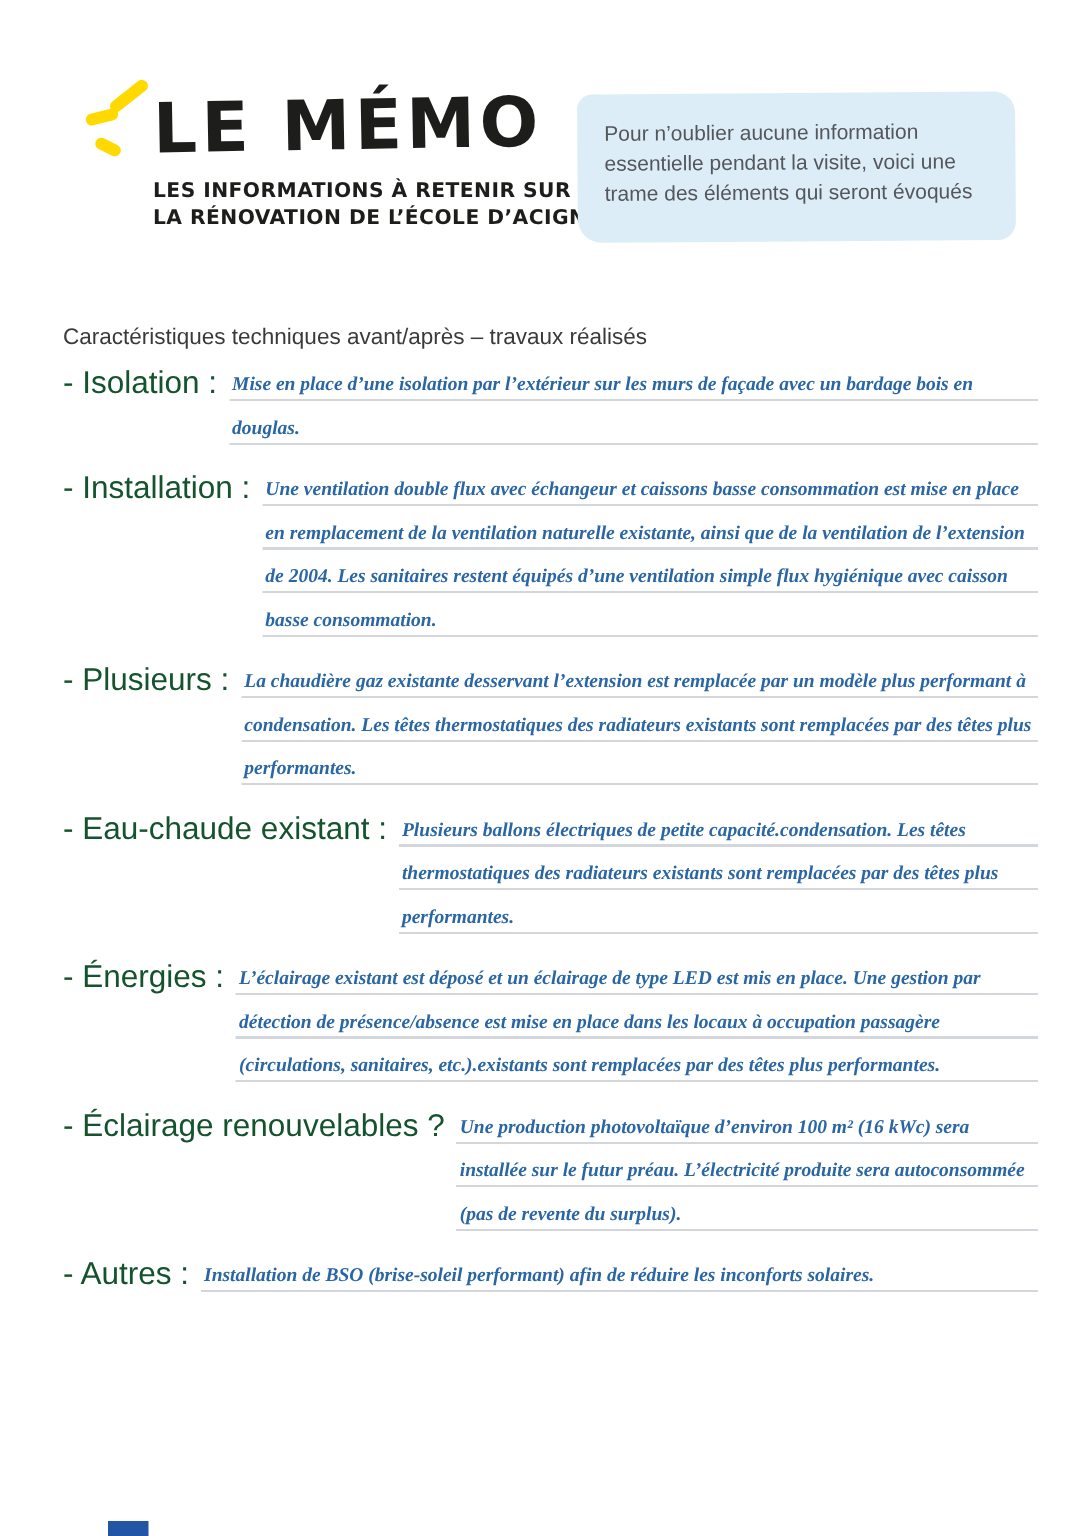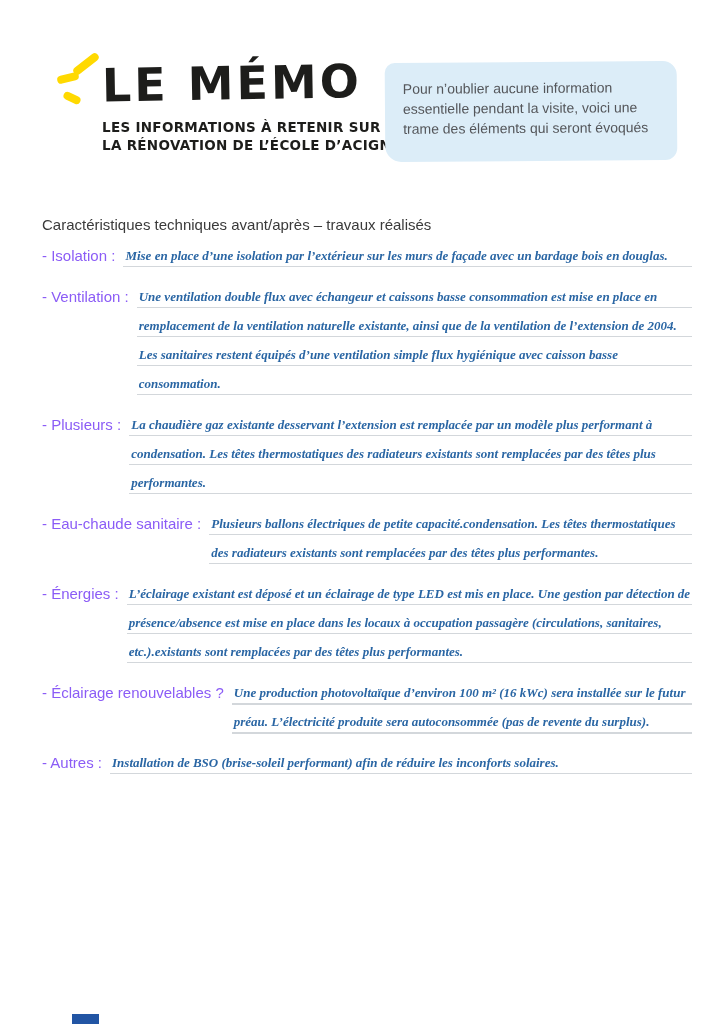--- a/index.html
+++ b/index.html
@@ -58,22 +58,22 @@
 
   .sec-heading {
     font-size: 15px;
     color: #3a3a3a;
     margin-bottom: 8px;
   }
 
   .qa-row { display: flex; align-items: flex-start; margin-bottom: 12px; }
   .qa-label {
     flex: 0 0 auto;
-    font-size: 15px;
-    color: #8b5cf6;
+    font-size: 21px;
+    color: #14532d;
     line-height: 29px;
     padding-right: 8px;
     white-space: nowrap;
   }
   .hand {
     font-family: Liberation Serif, serif;
     font-style: italic;
     font-weight: bold;
     font-size: 13px;
     color: #2a66a4;
@@ -124,31 +124,31 @@
     <div class="sec1">
       <div class="sec-heading">Caractéristiques techniques avant/après – travaux réalisés</div>
 
       <div class="qa-row">
         <div class="qa-label">- Isolation :</div>
         <div class="qa-answer hand">Mise en place d’une isolation par l’extérieur sur les murs de façade avec un bardage bois en douglas.</div>
       </div>
 
 
       <div class="qa-row">
-        <div class="qa-label">- Ventilation :</div>
+        <div class="qa-label">- Installation :</div>
         <div class="qa-answer hand">Une ventilation double flux avec échangeur et caissons basse consommation est mise en place en remplacement de la ventilation naturelle existante, ainsi que de la ventilation de l’extension de 2004. Les sanitaires restent équipés d’une ventilation simple flux hygiénique avec caisson basse consommation.</div>
       </div>
 
       <div class="qa-row">
         <div class="qa-label">- Plusieurs :</div>
         <div class="qa-answer hand">La chaudière gaz existante desservant l’extension est remplacée par un modèle plus performant à condensation. Les têtes thermostatiques des radiateurs existants sont remplacées par des têtes plus performantes.</div>
       </div>
 
       <div class="qa-row">
-        <div class="qa-label">- Eau-chaude sanitaire :</div>
+        <div class="qa-label">- Eau-chaude existant :</div>
         <div class="qa-answer hand">Plusieurs ballons électriques de petite capacité.condensation. Les têtes thermostatiques des radiateurs existants sont remplacées par des têtes plus performantes.</div>
       </div>
 
       <div class="qa-row">
         <div class="qa-label">- Énergies :</div>
         <div class="qa-answer hand">L’éclairage existant est déposé et un éclairage de type LED est mis en place. Une gestion par détection de présence/absence est mise en place dans les locaux à occupation passagère (circulations, sanitaires, etc.).existants sont remplacées par des têtes plus performantes.</div>
       </div>
 
       <div class="qa-row">
         <div class="qa-label">- Éclairage renouvelables ?</div>

